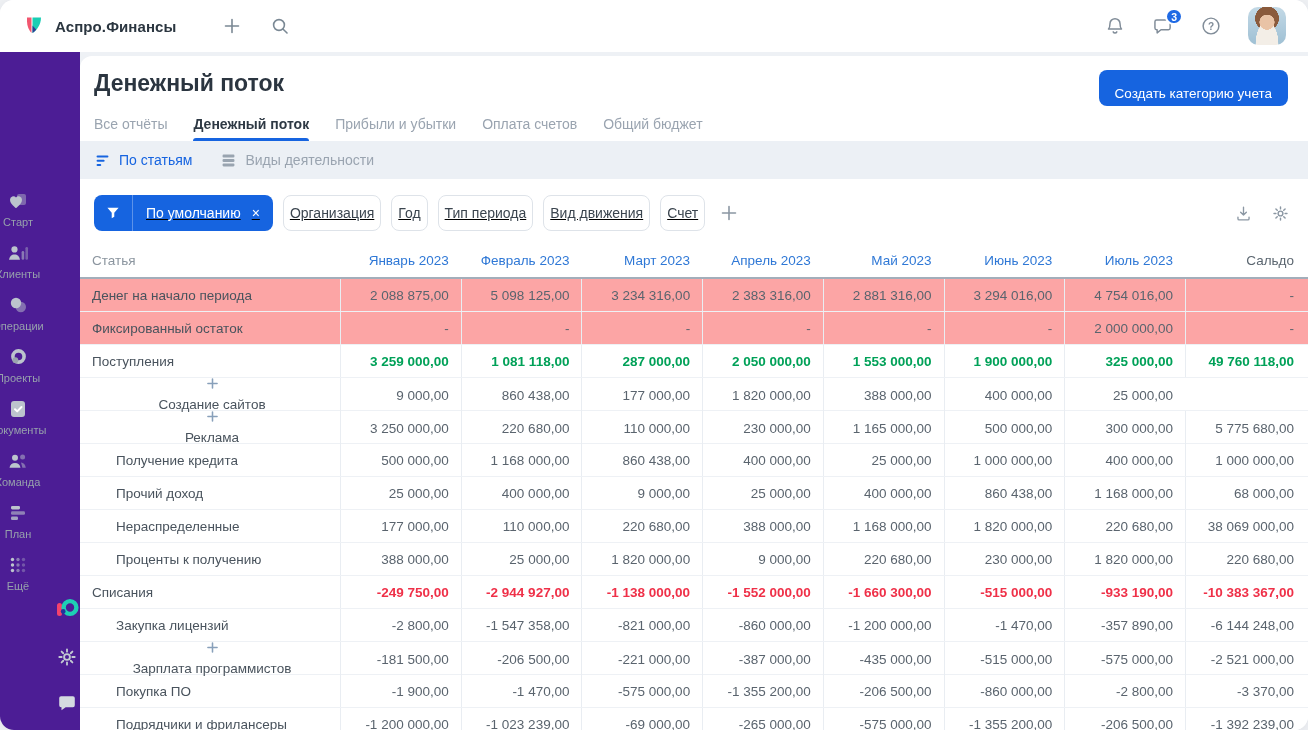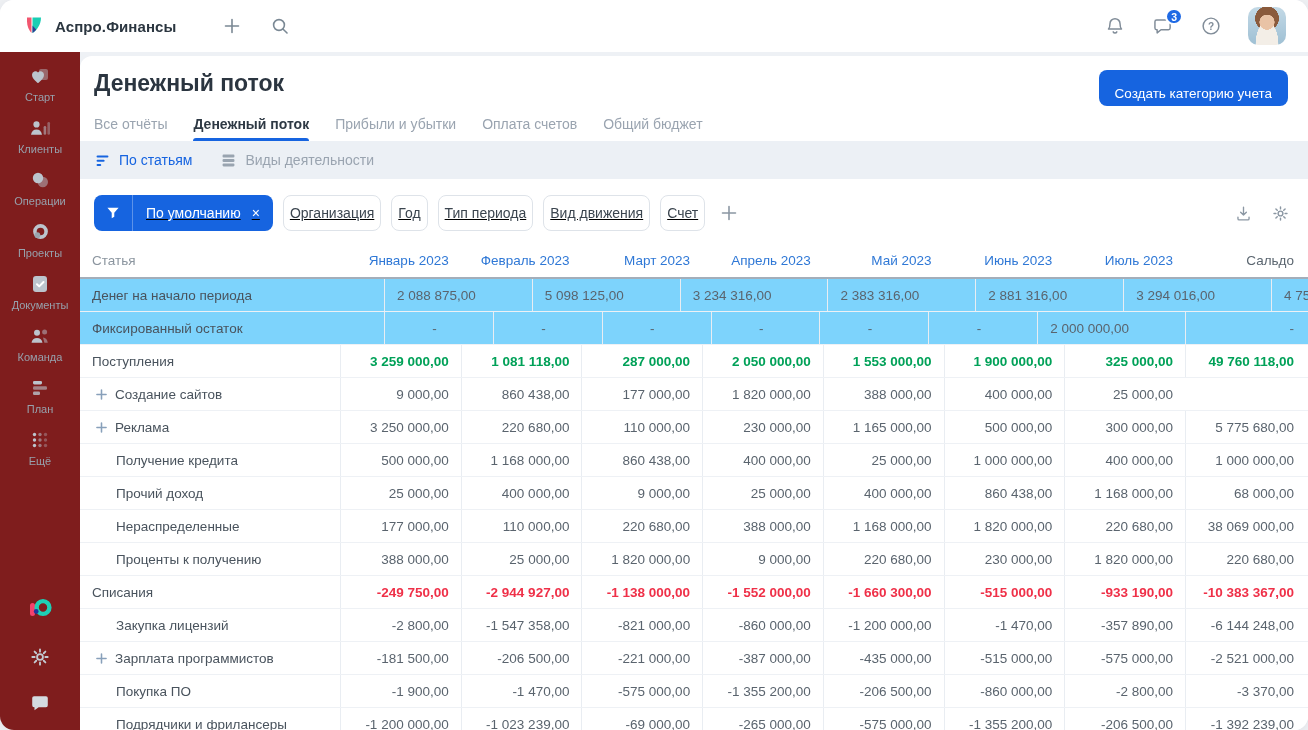--- a/index.html
+++ b/index.html
@@ -17,21 +17,21 @@
   .badge { position:absolute; top:-7px; right:-9px; min-width:17px; height:17px; padding:0 4px; background:#1f6ae5; color:#fff; font-size:10.5px; font-weight:700; border-radius:9px; border:2px solid #fff; display:flex; align-items:center; justify-content:center; }
   .avatar { width:38px; height:38px; border-radius:10px; cursor:pointer;
     background:
       radial-gradient(circle at 50% 40%, #e9c3a6 0 25%, rgba(0,0,0,0) 26%),
       radial-gradient(ellipse at 50% 98%, #f3eee7 0 42%, rgba(0,0,0,0) 43%),
       radial-gradient(circle at 50% 30%, #8a5a3c 0 36%, rgba(0,0,0,0) 37%),
       linear-gradient(180deg,#c3d9e6,#9fc0d4); }
 
   
   .body { display:flex; height:678px; }
-  .sidebar { width:80px; background:#7f1d1d; display:flex; flex-direction:column; align-items:center; padding-top:12px; flex-shrink:0; }
+  .sidebar { width:80px; background:#4c1d95; display:flex; flex-direction:row; align-items:center; padding-top:12px; flex-shrink:0;justify-content:flex-end; }
   .nav-item { display:flex; flex-direction:column; align-items:center; gap:3px; margin-bottom:13px; cursor:pointer; width:72px; }
   .nav-item .lbl { font-size:11px; color:#97a1ac; }
   .sidebar-bottom { margin-top:auto; display:flex; flex-direction:column; align-items:center; gap:24px; padding-bottom:16px; }
 
   .content { flex:1; background:#eef1f5; padding-top:4px; overflow:hidden; }
   .card { background:#fff; border-top-left-radius:12px; height:100%; display:flex; flex-direction:column; overflow:hidden; }
 
   
   .page-head { display:flex; align-items:flex-start; justify-content:space-between; padding:14px 20px 0 14px; }
   .page-title { font-size:23px; font-weight:600; color:#2b3540; }
@@ -57,29 +57,29 @@
   .tool-icons { margin-left:auto; display:flex; align-items:center; gap:18px; }
 
   
   .table { flex:1; overflow:hidden; }
   .trow, .thead-row { display:grid; grid-template-columns:260px repeat(7,1fr) 123px; align-items:stretch; }
   .thead-row { height:36px; border-bottom:2px solid #a3aeba; }
   .th { display:flex; align-items:center; justify-content:flex-end; padding:0 12px; font-size:13.5px; color:var(--month,#2f78d6); white-space:nowrap; }
   .th.first { justify-content:flex-start; color:#8b959f; }
   .th.last { color:#5b6670; padding-right:14px; }
   .trow { height:33px; border-bottom:1px solid #eef1f5; background:#fff; }
-  .trow.muted { background:#7dd3fc;gap:44px; }
+  .trow.muted { background:#fca5a5; }
   .cell { display:flex; align-items:center; justify-content:flex-end; padding:0 12px; font-size:13.5px; color:#5a646e; border-left:1px solid #e9edf2; white-space:nowrap; font-variant-numeric:tabular-nums; }
   .cell.last { padding-right:14px; }
   .cell.label { justify-content:flex-start; border-left:none; color:#49535d; cursor:pointer; gap:8px; }
   .trow.income .cell:not(.label) { color:var(--green,#00a158); font-weight:700; }
   .trow.expense .cell:not(.label) { color:var(--red,#ef3048); font-weight:700; }
   .indent0 .cell.label { padding-left:12px; }
   .indent1 .cell.label { padding-left:36px; }
-  .indent1.hasplus .cell.label { padding-left:16px; }
+  .indent1.hasplus .cell.label { padding-left:16px;flex-direction:column; }
   .plus-ico { flex-shrink:0; display:flex; }
 
   svg { display:block; }
 </style>
 </head>
 <body>
 
 <div class="app">
 
   <header class="topbar">

